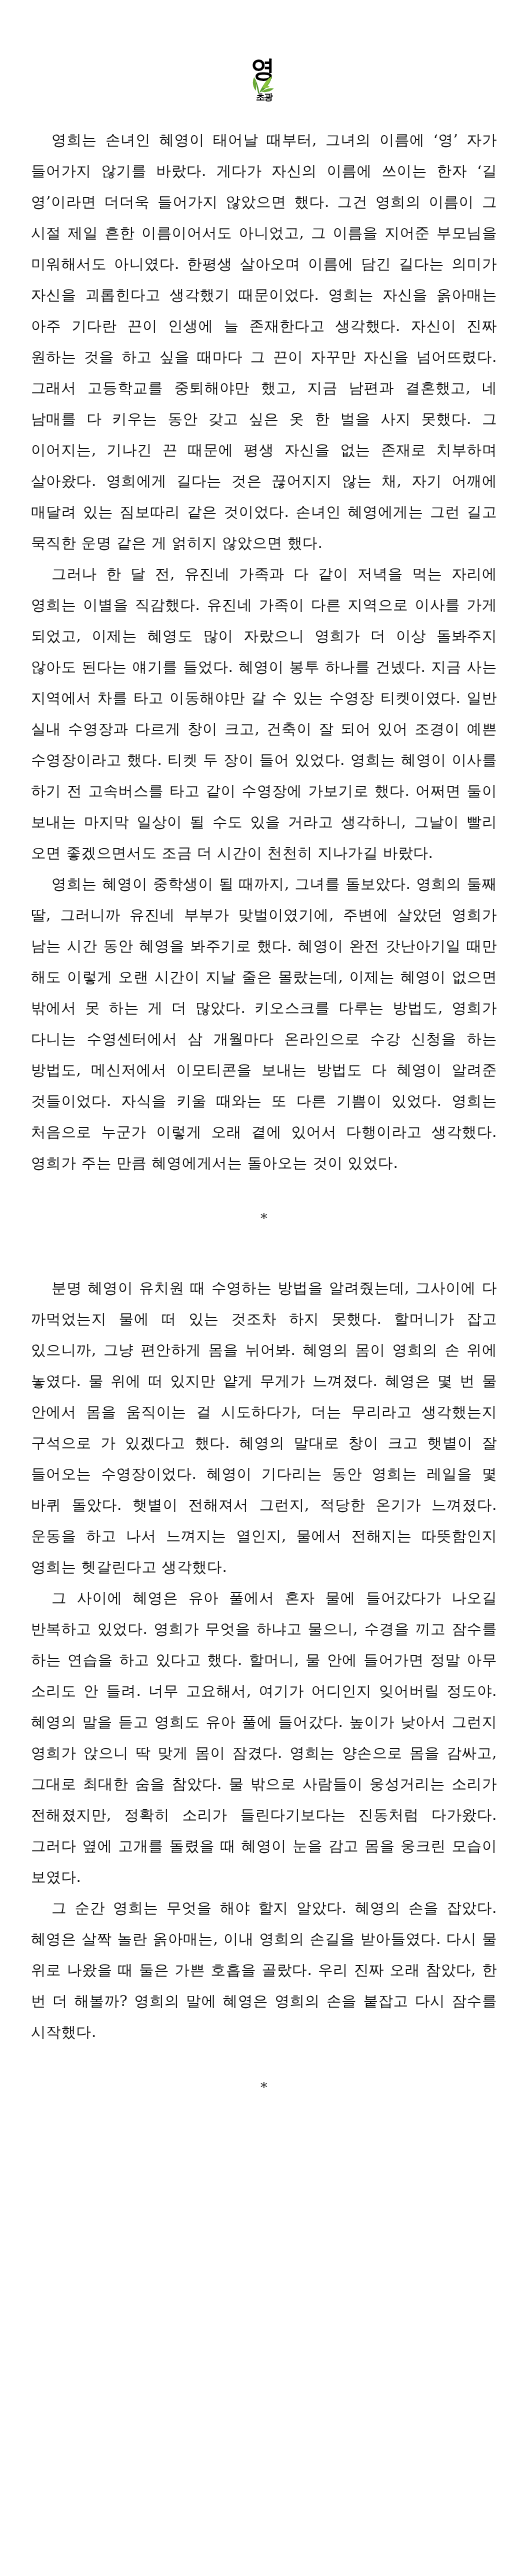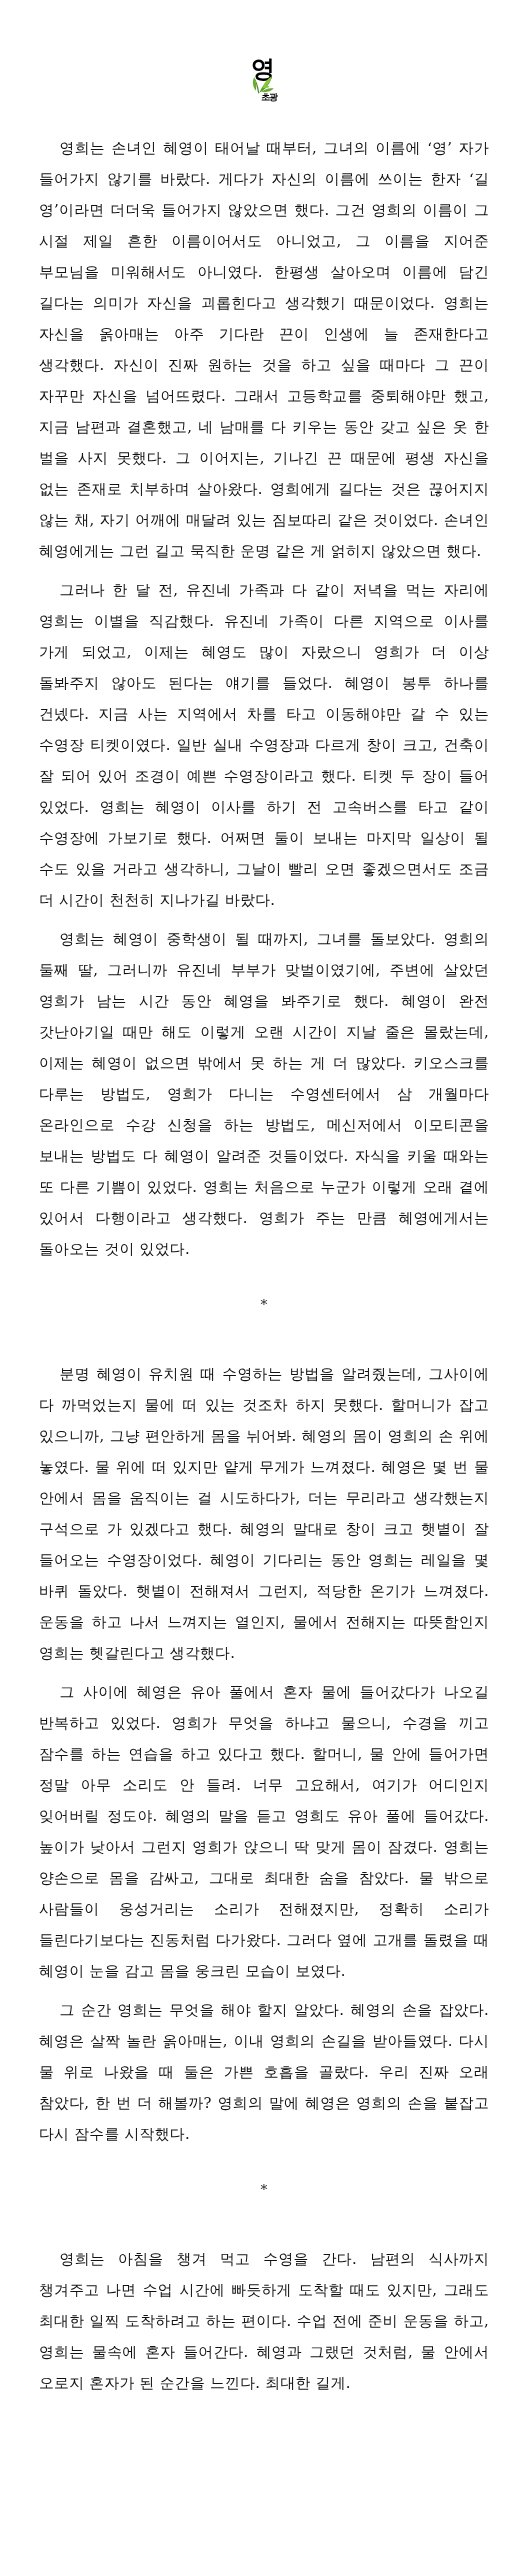--- a/index.html
+++ b/index.html
@@ -33,36 +33,36 @@
       left: 251px;
       width: 26px;
       height: 33px;
     }
     .logo svg { display: block; }
     .logo-text {
       position: absolute;
       left: 0;
       top: 17px;
       width: 26px;
-      text-align: right;
+      text-align: center;
       font-family: "DejaVu Sans", sans-serif;
       font-weight: bold;
       font-size: 9px;
       line-height: 10.5px;
       color: #000000;
       letter-spacing: -1.1px;
     }
     .story {
       position: absolute;
       top: 124px;
       left: 31px;
       width: 466px;
     }
     .para {
-      margin: 8px;
+      margin: 0;
       font-size: 14.8px;
       line-height: 31px;
       text-align: justify;
       text-indent: 20.6px;
       word-break: keep-all;
       letter-spacing: 0.3px;
     }
     .separator {
       text-align: center;
       font-size: 13.7px;
@@ -98,17 +98,14 @@
   <div class="separator">*</div>
 
   <section>
     <p class="para">분명 혜영이 유치원 때 수영하는 방법을 알려줬는데, 그사이에 다 까먹었는지 물에 떠 있는 것조차 하지 못했다. 할머니가 잡고 있으니까, 그냥 편안하게 몸을 뉘어봐. 혜영의 몸이 영희의 손 위에 놓였다. 물 위에 떠 있지만 얕게 무게가 느껴졌다. 혜영은 몇 번 물 안에서 몸을 움직이는 걸 시도하다가, 더는 무리라고 생각했는지 구석으로 가 있겠다고 했다. 혜영의 말대로 창이 크고 햇볕이 잘 들어오는 수영장이었다. 혜영이 기다리는 동안 영희는 레일을 몇 바퀴 돌았다. 햇볕이 전해져서 그런지, 적당한 온기가 느껴졌다. 운동을 하고 나서 느껴지는 열인지, 물에서 전해지는 따뜻함인지 영희는 헷갈린다고 생각했다.</p>
     <p class="para">그 사이에 혜영은 유아 풀에서 혼자 물에 들어갔다가 나오길 반복하고 있었다. 영희가 무엇을 하냐고 물으니, 수경을 끼고 잠수를 하는 연습을 하고 있다고 했다. 할머니, 물 안에 들어가면 정말 아무 소리도 안 들려. 너무 고요해서, 여기가 어디인지 잊어버릴 정도야. 혜영의 말을 듣고 영희도 유아 풀에 들어갔다. 높이가 낮아서 그런지 영희가 앉으니 딱 맞게 몸이 잠겼다. 영희는 양손으로 몸을 감싸고, 그대로 최대한 숨을 참았다. 물 밖으로 사람들이 웅성거리는 소리가 전해졌지만, 정확히 소리가 들린다기보다는 진동처럼 다가왔다. 그러다 옆에 고개를 돌렸을 때 혜영이 눈을 감고 몸을 웅크린 모습이 보였다.</p>
     <p class="para">그 순간 영희는 무엇을 해야 할지 알았다. 혜영의 손을 잡았다. 혜영은 살짝 놀란 옭아매는, 이내 영희의 손길을 받아들였다. 다시 물 위로 나왔을 때 둘은 가쁜 호흡을 골랐다. 우리 진짜 오래 참았다, 한 번 더 해볼까? 영희의 말에 혜영은 영희의 손을 붙잡고 다시 잠수를 시작했다.</p>
   </section>
 
   <div class="separator">*</div>
 
-  <section>
-    <p class="para">영희는 아침을 챙겨 먹고 수영을 간다. 남편의 식사까지 챙겨주고 나면 수업 시간에 빠듯하게 도착할 때도 있지만, 그래도 최대한 일찍 도착하려고 하는 편이다. 수업 전에 준비 운동을 하고, 영희는 물속에 혼자 들어간다. 혜영과 그랬던 것처럼, 물 안에서 오로지 혼자가 된 순간을 느낀다. 최대한 길게.</p>
-  </section>
 </div>
 
 
 </body></html>

